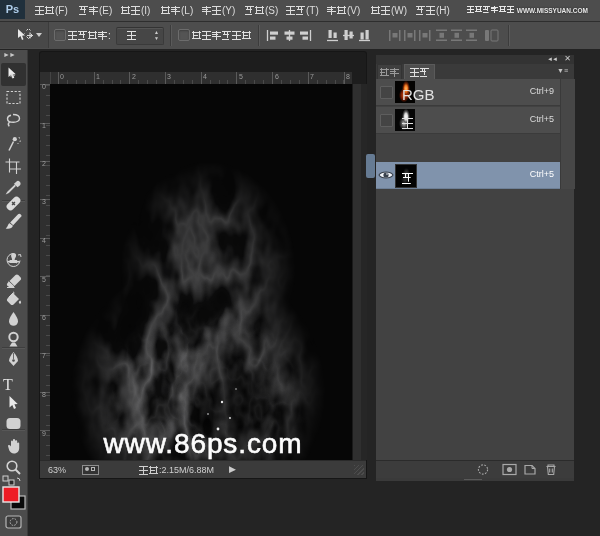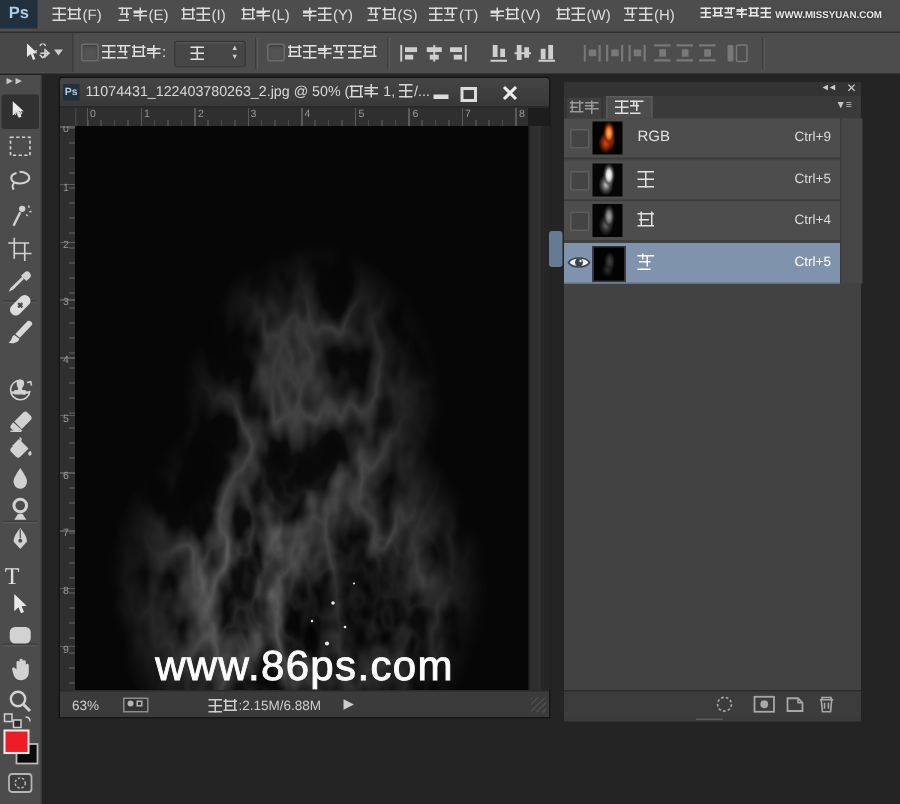--- a/index.html
+++ b/index.html
@@ -34,21 +34,21 @@
 .rnum{position:absolute;font-size:7px;color:#9a9a9a}
 #canvas{left:10px;top:32px;width:302px;height:376px;background:#15803d;transform:translateZ(0)}
 #scrollgut{left:312px;top:32px;width:14px;height:376px;background:linear-gradient(90deg,#2f2f2f 0 8px,#262626 8px 14px);border-left:1px solid #1a1a1a}
 #docstatus{left:0;top:408px;width:326px;height:17px;background:#3b3b3b;border-top:1px solid #2a2a2a;color:#cfcfcf;font-size:9px}
 
 #panel{left:376px;top:55px;width:198px;height:422px;background:#424242}
 #panelhead{left:0;top:0;width:198px;height:9px;background:#333}
 #tabbar{left:0;top:9px;width:198px;height:15px;background:#3a3a3a}
 .tab{position:absolute;top:0;height:15px;font-size:10px;line-height:15px;text-align:center}
 .row{position:absolute;left:0;width:184px;height:26px;background:#4d4d4d;border-bottom:1px solid #3b3b3b}
-.rowlab{position:absolute;left:49px;top:7px;font-size:10px;color:#e2e2e2}
+.rowlab{position:absolute;left:26px;top:7px;font-size:15px;color:#e2e2e2}
 .ctrl{position:absolute;right:6px;top:7px;font-size:9px;color:#dcdcdc}
 .eyebox{position:absolute;left:4px;top:7px;width:11px;height:11px;border:1px solid #5e5e5e;border-radius:1px;background:#444}
 .thumb{position:absolute;left:19px;top:2px;width:20px;height:22px;background:#000}
 #th-rgb{background:radial-gradient(ellipse 4px 8px at 55% 35%,#ffc070 0%,#f07820 40%,rgba(130,40,6,0.8) 70%,transparent 100%),radial-gradient(ellipse 5px 7px at 45% 65%,#d85512 0%,#801f05 55%,transparent 100%),radial-gradient(ellipse 3px 5px at 62% 60%,#b03a08 0%,transparent 100%),#040302}
 #th-r{background:radial-gradient(ellipse 4px 8px at 55% 35%,#fff 0%,#d8d8d8 40%,rgba(90,90,90,0.8) 70%,transparent 100%),radial-gradient(ellipse 5px 7px at 45% 65%,#c8c8c8 0%,#4a4a4a 55%,transparent 100%),#060606}
 #th-g{background:radial-gradient(ellipse 4px 8px at 55% 38%,#a8a8a8 0%,#787878 40%,rgba(50,50,50,0.8) 70%,transparent 100%),radial-gradient(ellipse 5px 7px at 45% 65%,#6e6e6e 0%,#2a2a2a 55%,transparent 100%),#050505}
 #th-b{background:radial-gradient(ellipse 4px 7px at 52% 42%,#454545 0%,#262626 50%,transparent 90%),radial-gradient(ellipse 5px 6px at 45% 68%,#303030 0%,transparent 80%),#030303}
 #panelbot{left:0;top:405px;width:198px;height:17px;background:#3c3c3c;border-top:1px solid #2b2b2b}
 </style></head>
 <body>
@@ -241,29 +241,20 @@
       <rect x="3" y="2" width="16" height="15" fill="#ee1c25" stroke="#e8e8e8" stroke-width="1.4"></rect>
     </g>
     <g transform="translate(0,464)">
       <rect x="6" y="2" width="15" height="12" rx="2" fill="#3c3c3c" stroke="#b5b5b5" stroke-width="1.2"></rect>
       <circle cx="13.5" cy="8" r="3.4" fill="none" stroke="#b5b5b5" stroke-width="1" stroke-dasharray="1.6 1.2"></circle>
     </g>
   </svg>
 </div>
 
 <div class="abs" id="docwin">
-  <div class="abs" id="doctitle">
-    <div class="abs" style="left:2px;top:4px;width:11px;height:11px;background:#20303c;color:#aecdea;font-size:7px;font-weight:bold;text-align:center;line-height:11px">Ps</div>
-    <div class="t">11074431_122403780263_2.jpg @ 50% (<i class="cj s10 cb" style="margin-bottom:1px"></i><i class="cj s10 cd" style="margin-bottom:1px"></i> 1, <i class="cj s10 ca" style="margin-bottom:1px"></i>/...</div>
-    <div class="abs" style="left:249px;top:11px;width:10px;height:2.5px;background:#dcdcdc"></div>
-    <div class="abs" style="left:267px;top:5.5px;width:7px;height:6px;border:2px solid #dcdcdc"></div>
-    <svg class="abs" style="left:294px;top:4px" width="12" height="12" viewBox="0 0 12 12">
-        <path d="M2 2 L10 10 M10 2 L2 10" stroke="#ececec" stroke-width="2.1"></path>
-      </svg>
-  </div>
   <div class="abs" id="rulertop">
     <div class="abs" style="left:0;top:0;width:302px;height:12px;background:repeating-linear-gradient(90deg,#5a5a5a 0 1px,transparent 1px 35.7px) 8px 0/302px 12px no-repeat,repeating-linear-gradient(90deg,#4a4a4a 0 1px,transparent 1px 8.92px) 8px 8px/302px 4px no-repeat"></div>
     <span class="rnum" style="left:10px;top:1px">0</span>
       <span class="rnum" style="left:46px;top:1px">1</span>
       <span class="rnum" style="left:82px;top:1px">2</span>
       <span class="rnum" style="left:117px;top:1px">3</span>
       <span class="rnum" style="left:153px;top:1px">4</span>
       <span class="rnum" style="left:189px;top:1px">5</span>
       <span class="rnum" style="left:225px;top:1px">6</span>
       <span class="rnum" style="left:260px;top:1px">7</span>
@@ -369,26 +360,20 @@
       <div class="thumb" id="th-rgb"></div>
     <div class="rowlab">RGB</div>
       <div class="ctrl">Ctrl+9</div>
   </div>
   <div class="row" style="top:52px">
     <div class="eyebox"></div>
       <div class="thumb" id="th-r"></div>
     <div class="rowlab"><i class="cj s12 ca"></i></div>
       <div class="ctrl">Ctrl+5</div>
   </div>
-  <div class="row" style="top:79px">
-    <div class="eyebox"></div>
-      <div class="thumb" id="th-g"></div>
-    <div class="rowlab"><i class="cj s12 cb"></i></div>
-      <div class="ctrl">Ctrl+4</div>
-  </div>
   <div class="row" style="top:107px;background:#8093ac;border-bottom:1px solid #6d7f96">
     <svg class="abs" style="left:2px;top:7px" width="16" height="12" viewBox="0 0 16 12">
         <path d="M1 6 C3.5 2 12.5 2 15 6 C12.5 10 3.5 10 1 6 Z" fill="#f2f5f9" stroke="#39424e" stroke-width="1.1"></path>
         <circle cx="8" cy="6" r="2.6" fill="#39424e"></circle>
         <circle cx="9" cy="5" r="0.8" fill="#eef2f7"></circle>
       </svg>
     <div class="thumb" id="th-b" style="border:1px solid #333"></div>
     <div class="rowlab" style="color:#fff"><i class="cj s12 cc"></i></div>
       <div class="ctrl" style="color:#fff">Ctrl+5</div>
   </div>

